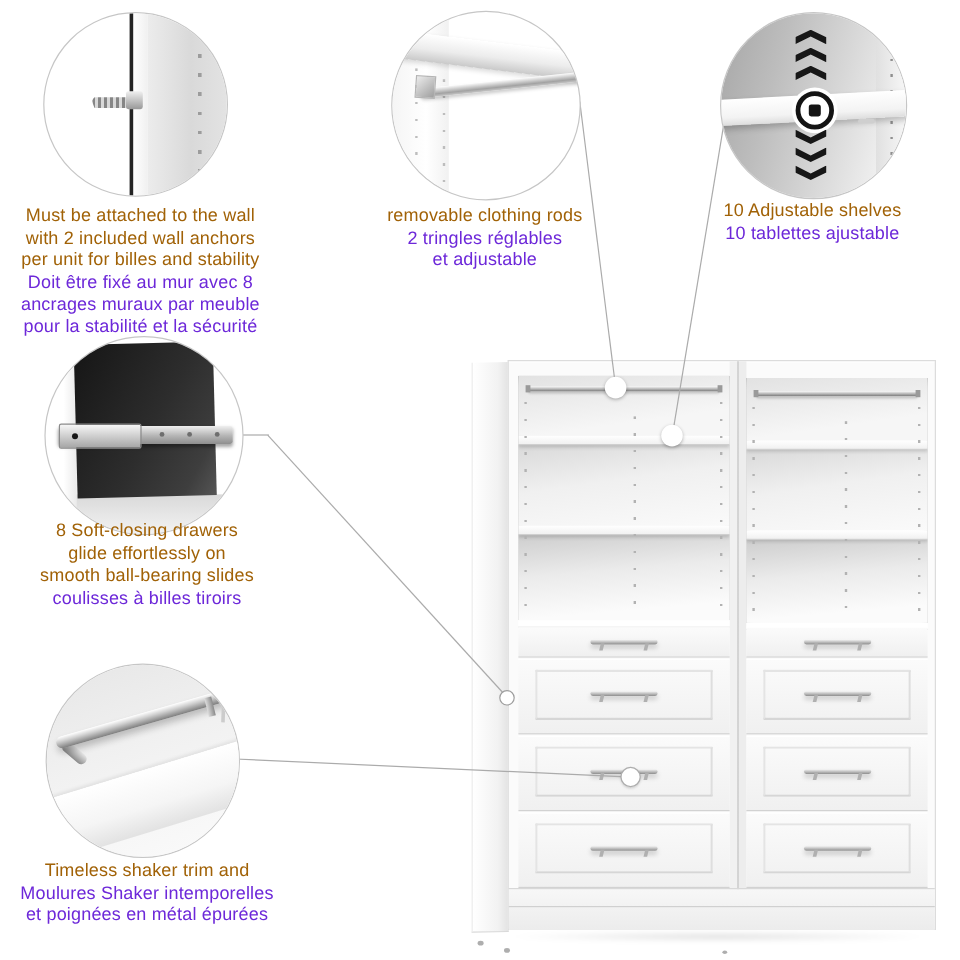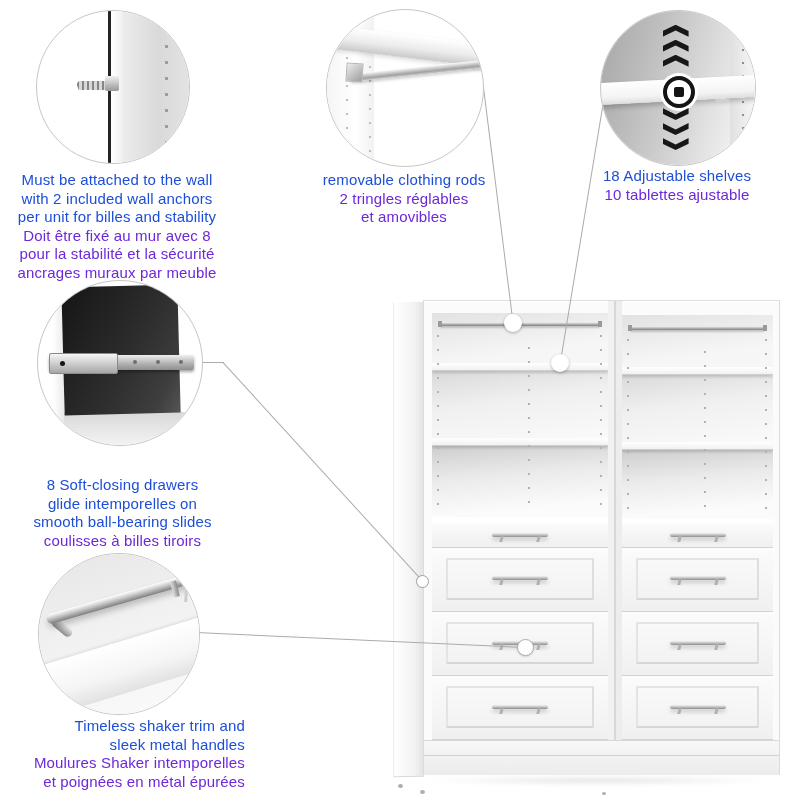--- a/index.html
+++ b/index.html
@@ -2,21 +2,21 @@
 <html><head>
 <meta charset="utf-8">
 <style>
   html,body{margin:0;padding:0;background:#ffffff;}
   .stage{position:relative;width:800px;height:800px;background:#ffffff;overflow:hidden;
          font-family:"Liberation Sans", sans-serif;}
 
   
   .co-text{position:absolute;text-align:center;z-index:5;}
   .co-text .ln{display:block;}
-  .en .ln{color:#1d4ed8;font-size:15px;line-height:18.6px;letter-spacing:.15px;}
+  .en .ln{color:#a16207;font-size:15px;line-height:18.6px;letter-spacing:.15px;}
   .fr .ln{color:#6d28d9;font-size:15px;line-height:18.6px;letter-spacing:.15px;}
 
   
   .co-circle{position:absolute;border-radius:50%;overflow:hidden;background:#fff;
              border:1px solid #c6c6c6;z-index:4;}
   .co-circle *{position:absolute;}
 
   
   .ac-edge{left:48.5%;top:0;width:8%;height:100%;background:linear-gradient(90deg,#ffffff,#f0f0f0);}
   .ac-line{left:46.5%;top:0;width:3px;height:100%;background:#242424;}
@@ -288,59 +288,58 @@
   </div>
 
   <div class="co-text" style="left:5px;top:171px;width:224px;">
     <div class="en">
       <span class="ln">Must be attached to the wall</span>
       <span class="ln">with 2 included wall anchors</span>
       <span class="ln">per unit for billes and stability</span>
     </div>
     <div class="fr">
       <span class="ln">Doit être fixé au mur avec 8</span>
+      <span class="ln">ancrages muraux par meuble</span>
       <span class="ln">pour la stabilité et la sécurité</span>
-      <span class="ln">ancrages muraux par meuble</span>
     </div>
   </div>
 
   <div class="co-text" style="left:294px;top:171px;width:220px;">
     <div class="en">
       <span class="ln">removable clothing rods</span>
     </div>
     <div class="fr">
       <span class="ln">2 tringles réglables</span>
-      <span class="ln">et amovibles</span>
+      <span class="ln">et adjustable</span>
     </div>
   </div>
 
   <div class="co-text" style="left:565px;top:167px;width:224px;">
     <div class="en">
-      <span class="ln">18 Adjustable shelves</span>
+      <span class="ln">10 Adjustable shelves</span>
     </div>
     <div class="fr">
       <span class="ln">10 tablettes ajustable</span>
     </div>
   </div>
 
-  <div class="co-text" style="left:0px;top:476px;width:245px;">
+  <div class="co-text" style="left:0px;top:434px;width:245px;">
     <div class="en">
       <span class="ln">8 Soft-closing drawers</span>
-      <span class="ln">glide intemporelles on</span>
+      <span class="ln">glide effortlessly on</span>
       <span class="ln">smooth ball-bearing slides</span>
     </div>
     <div class="fr">
       <span class="ln">coulisses à billes tiroirs</span>
     </div>
   </div>
 
-  <div class="co-text" style="left:0px;top:717px;width:245px;text-align:right;">
+  <div class="co-text" style="left:0px;top:717px;width:245px;">
     <div class="en">
       <span class="ln">Timeless shaker trim and</span>
-      <span class="ln">sleek metal handles</span>
     </div>
     <div class="fr">
       <span class="ln">Moulures Shaker intemporelles</span>
       <span class="ln">et poignées en métal épurées</span>
     </div>
   </div>
 
 </div>
 
 </body></html>

